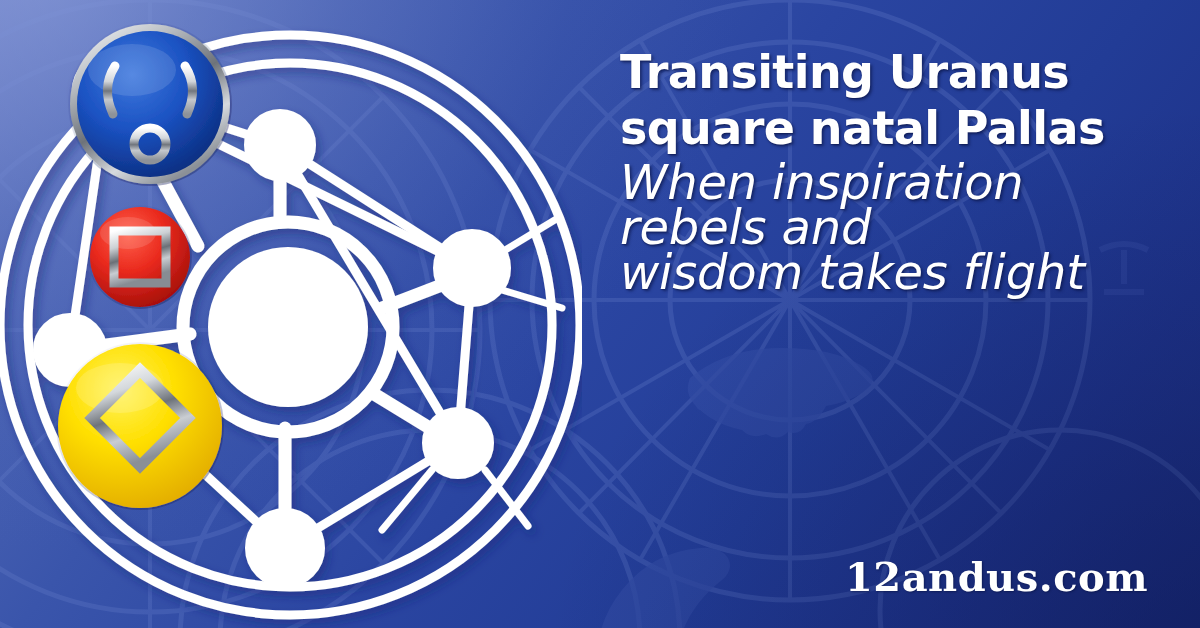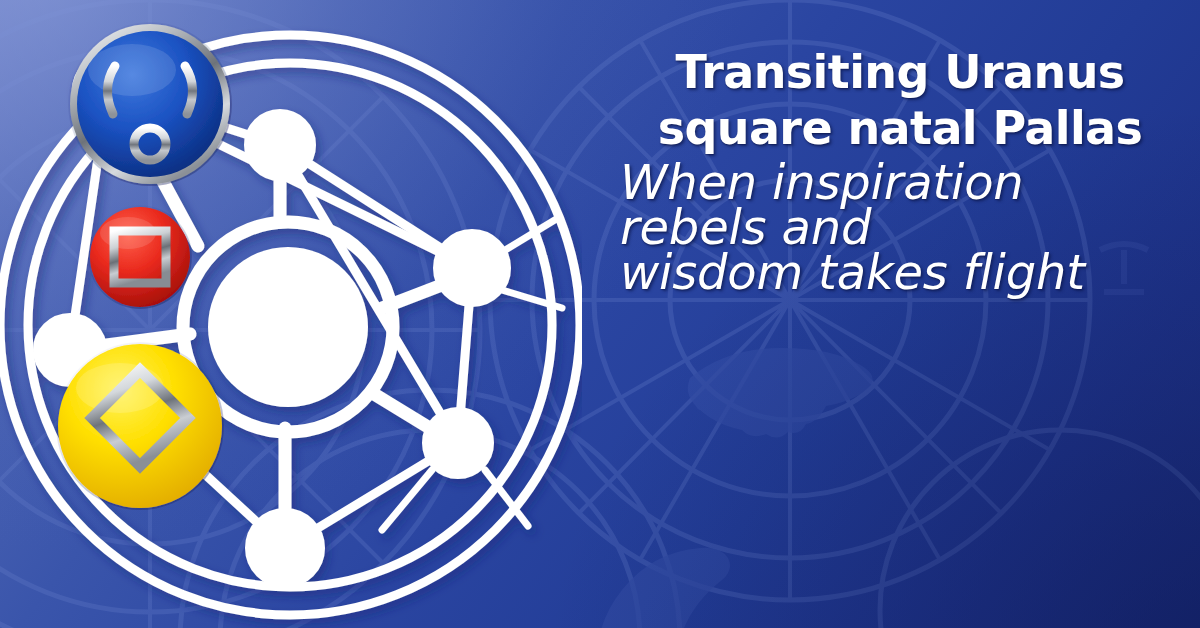--- a/index.html
+++ b/index.html
@@ -94,21 +94,20 @@
     font-family: "DejaVu Sans", "Liberation Sans", sans-serif;
     font-weight: bold;
     font-size: 46px;
     line-height: 56px;
     letter-spacing: -0.6px;
     text-shadow:
       2px 2px 3px rgba(10,20,70,0.60),
       0 1px 1px rgba(10,20,70,0.45);
     white-space: pre-line;
     margin: 0;
-    text-align: center;
   }
   .subtitle {
     color: #ffffff;
     font-family: "DejaVu Sans", "Liberation Sans", sans-serif;
     font-style: italic;
     font-weight: normal;
     font-size: 48px;
     line-height: 45px;
     letter-spacing: -0.2px;
     text-shadow:
@@ -361,14 +360,15 @@
     </g>
   </svg>
 
   <div class="text-block">
     <h1 class="title">Transiting Uranus
 square natal Pallas</h1>
     <div class="subtitle">When inspiration rebels and
 wisdom takes flight</div>
   </div>
 
+  <div class="site-mark">12andus.com</div>
 
 </div>
 
 </body></html>

